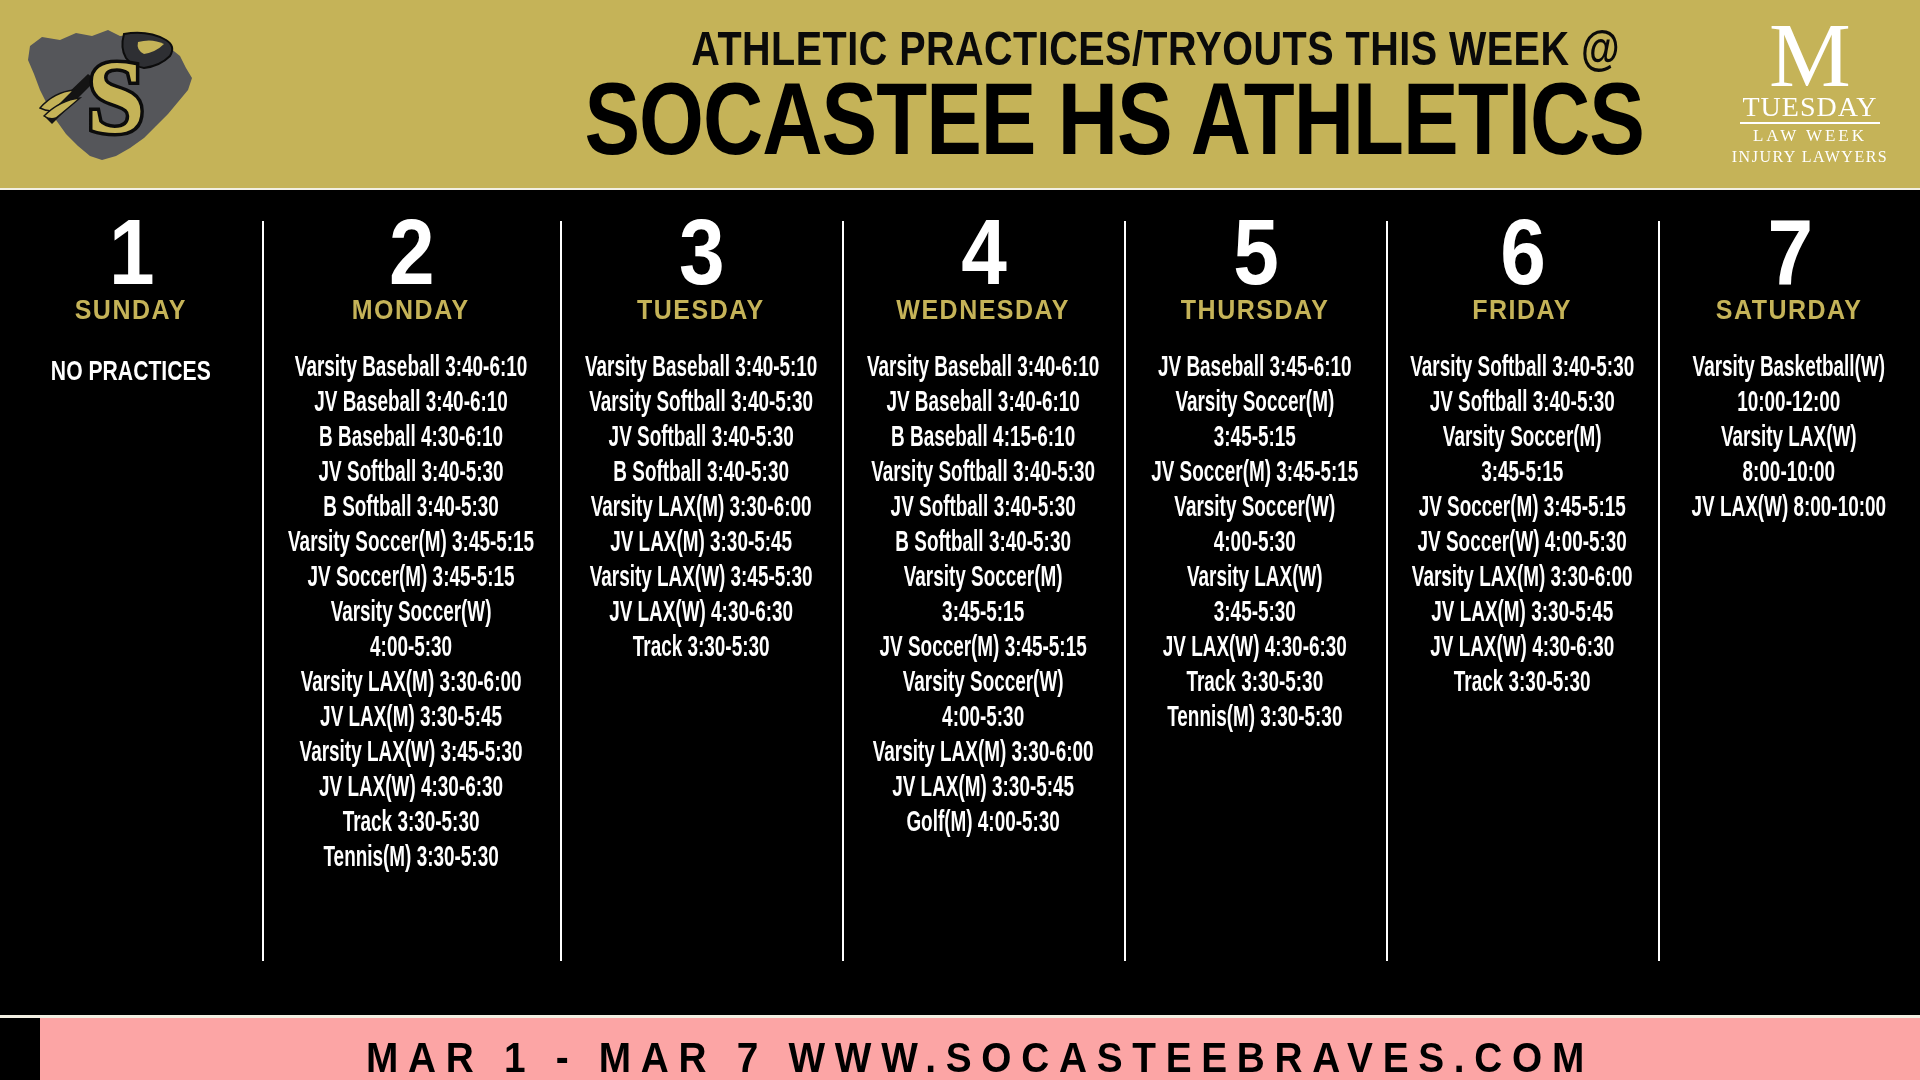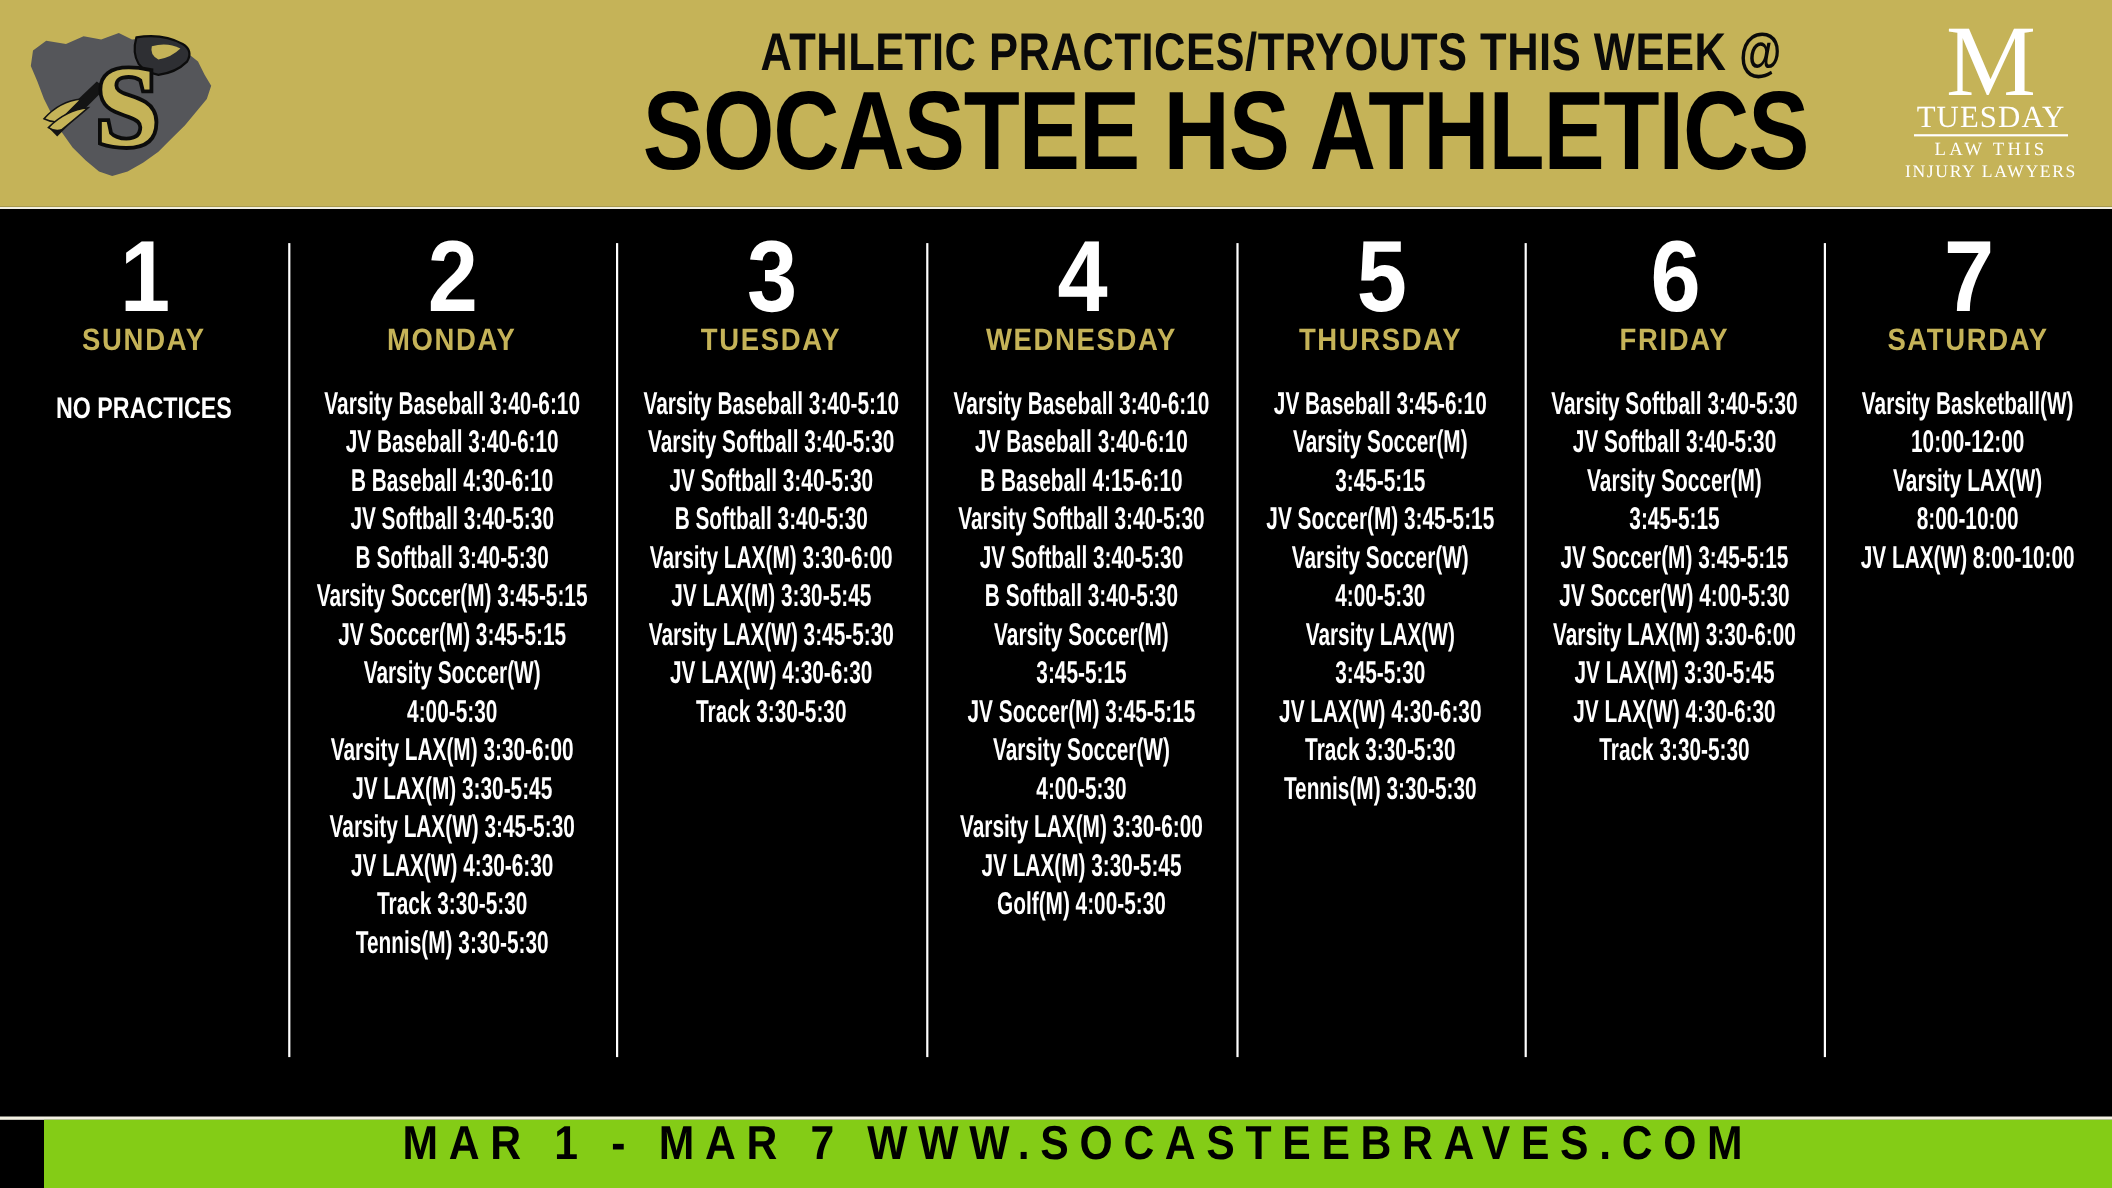--- a/index.html
+++ b/index.html
@@ -191,23 +191,23 @@
   
   .footer-rule {
     height:9px;
     background:#000;
     border-bottom:3px solid #f2efe2;
     flex:0 0 12px;
   }
   .footer {
     height:62px;
     flex:0 0 62px;
-    background:#84cc16;
-    display:flex;
-    align-items:flex-start;
+    background:#fca5a5;
+    display:flex;
+    align-items:flex-end;
     justify-content:center;
     margin-left:40px;
   }
   .footer-text {
     font-family:"Liberation Sans", sans-serif;
     font-weight:bold;
     font-size:40px;
     color:#000;
     letter-spacing:10px;
     transform:scaleX(0.97) scaleY(1.08);
@@ -243,21 +243,21 @@
     </div>
 
     <div class="header-titles">
       <div class="title-line1">ATHLETIC PRACTICES/TRYOUTS THIS WEEK @</div>
       <div class="title-line2">SOCASTEE HS ATHLETICS</div>
     </div>
 
     <div class="header-sponsor">
       <div class="sponsor-m">M</div>
       <div class="sponsor-name">TUESDAY</div>
-      <div class="sponsor-sub">LAW THIS</div>
+      <div class="sponsor-sub">LAW WEEK</div>
       <div class="sponsor-sub2">INJURY LAWYERS</div>
     </div>
   </div>
 
   <div class="header-rule"></div>
 
   <div class="week">
 
     <div class="day day-sunday">
       <div class="day-num">1</div>

